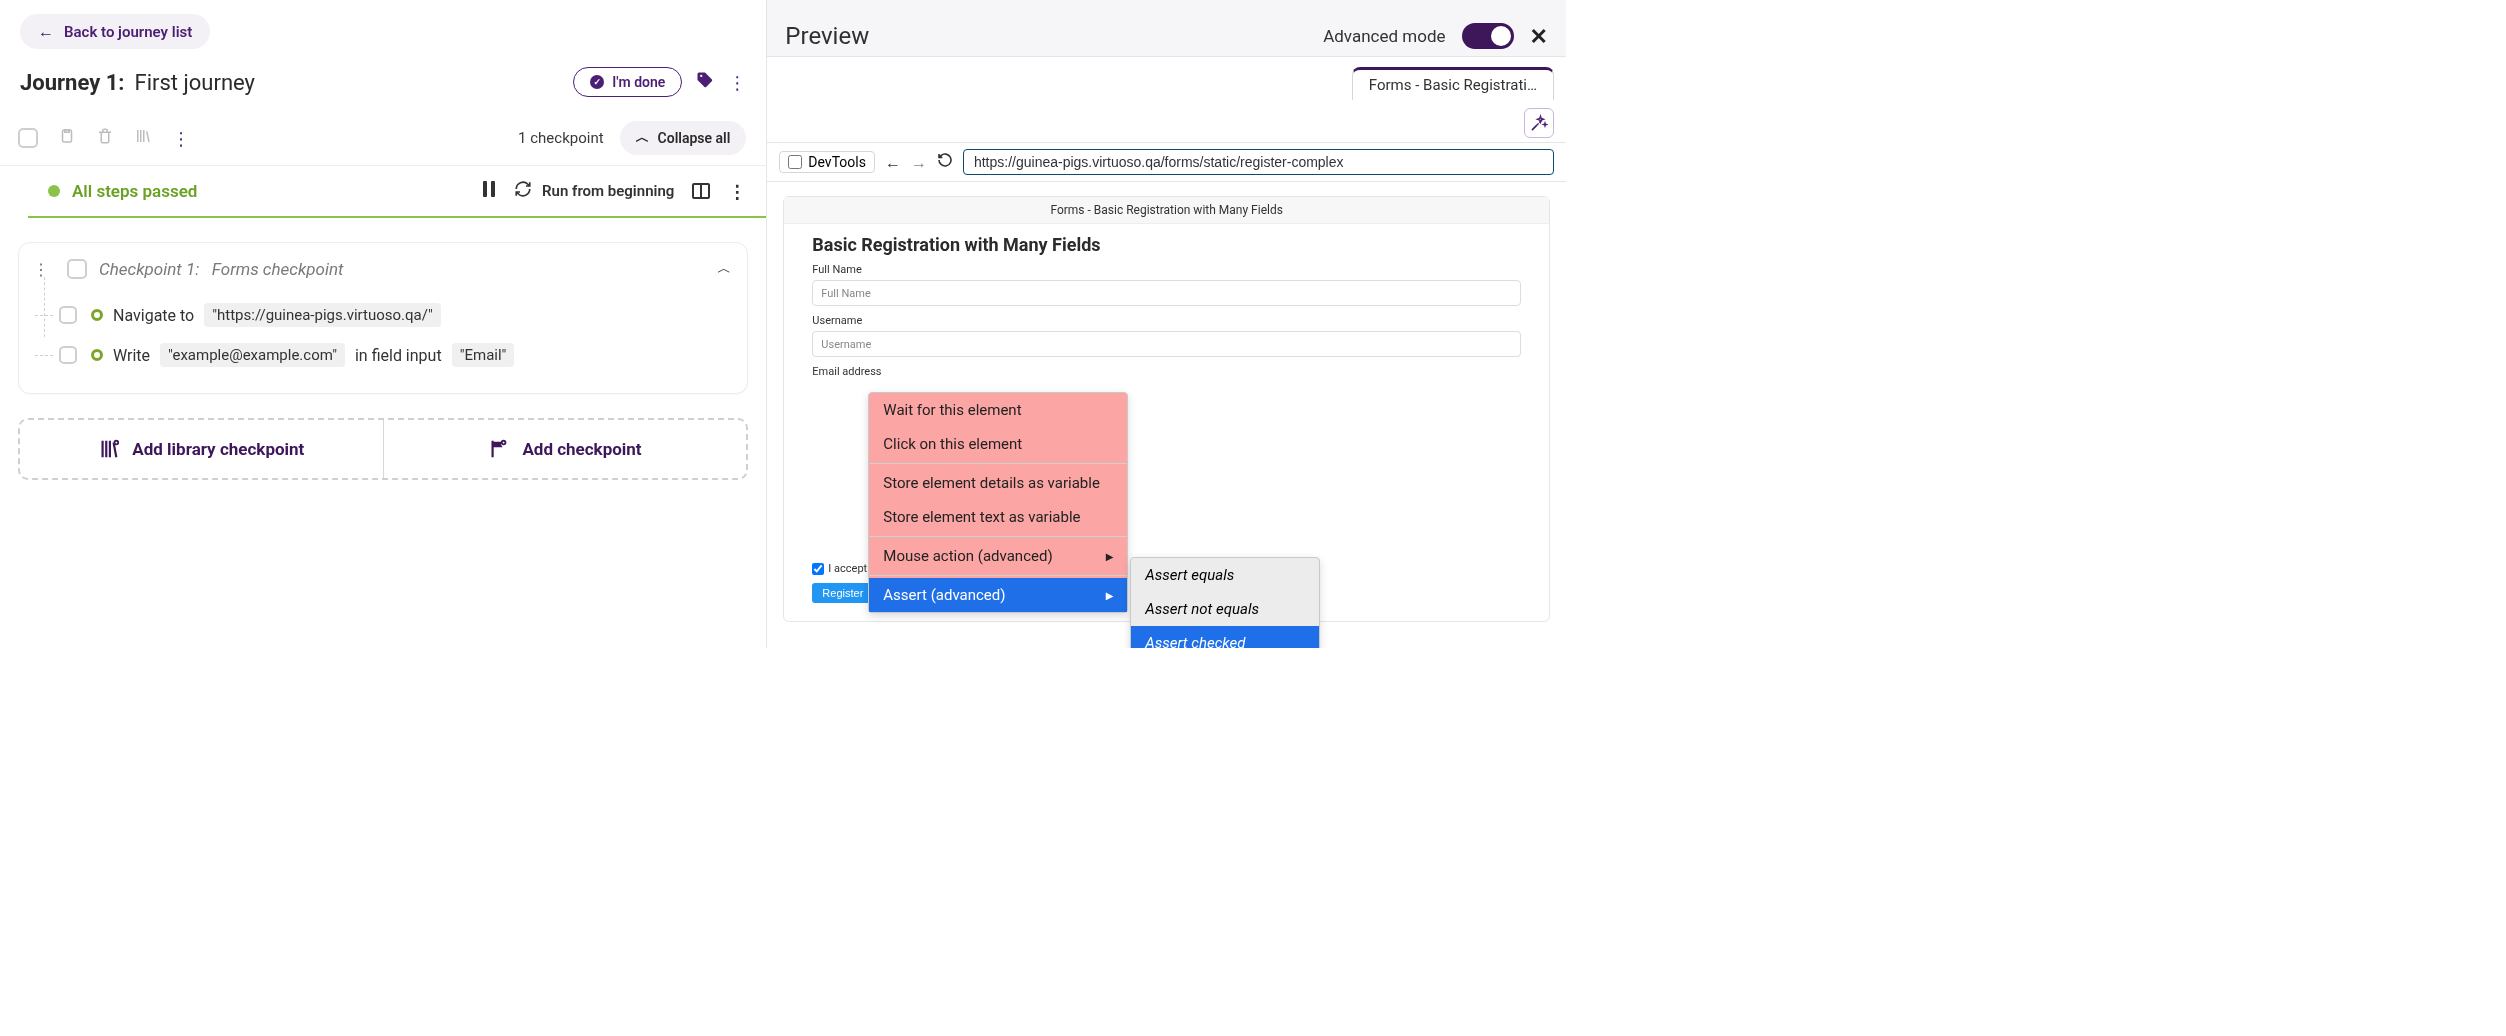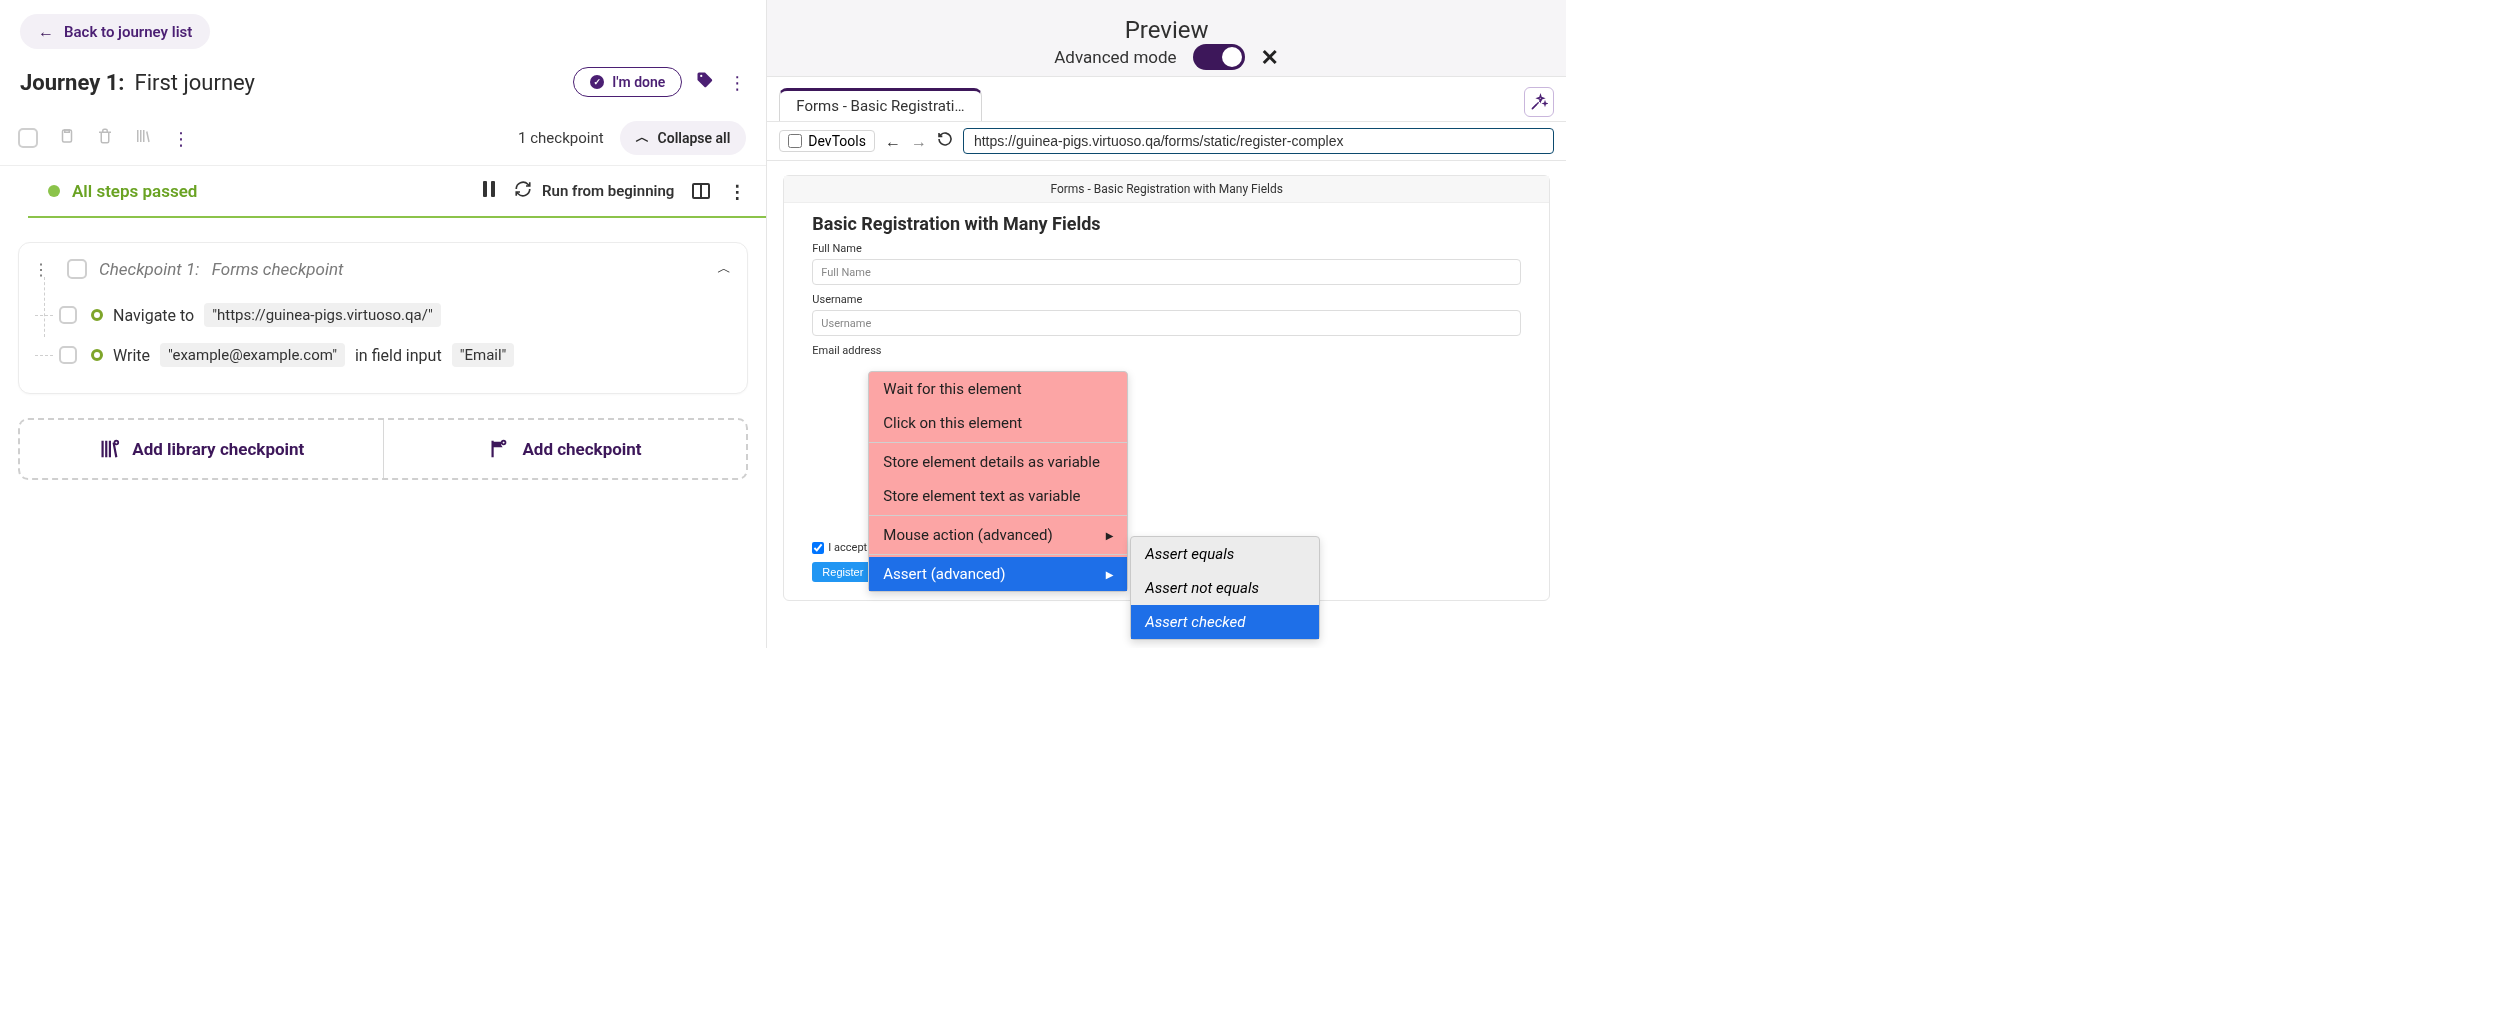--- a/index.html
+++ b/index.html
@@ -304,22 +304,21 @@
   .right {
     width: 51%;
     display: flex;
     flex-direction: column;
     background: #f6f5f7;
   }
   .preview-header {
     display: flex;
     align-items: center;
     justify-content: space-between;
-    padding: 16px 18px 6px 18px;
-    flex-direction: column;
+    padding: 22px 18px 6px 18px;
   }
   .preview-title {
     font-size: 24px;
     color: #303030;
     font-weight: 400;
   }
   .preview-header-right {
     display: flex;
     align-items: center;
     gap: 16px;
@@ -356,20 +355,21 @@
     flex: 1;
     display: flex;
     flex-direction: column;
   }
   .tabbar {
     display: flex;
     align-items: flex-end;
     padding: 10px 12px 0 12px;
     gap: 8px;
     border-bottom: 1px solid #e5e5e5;
+    flex-direction: column;
   }
   .tab {
     border: 1px solid #d6d6d6;
     border-bottom: none;
     border-top: 3px solid #3d175a;
     border-radius: 8px 8px 0 0;
     padding: 6px 16px;
     font-size: 15px;
     background: #fff;
     color: #333;

